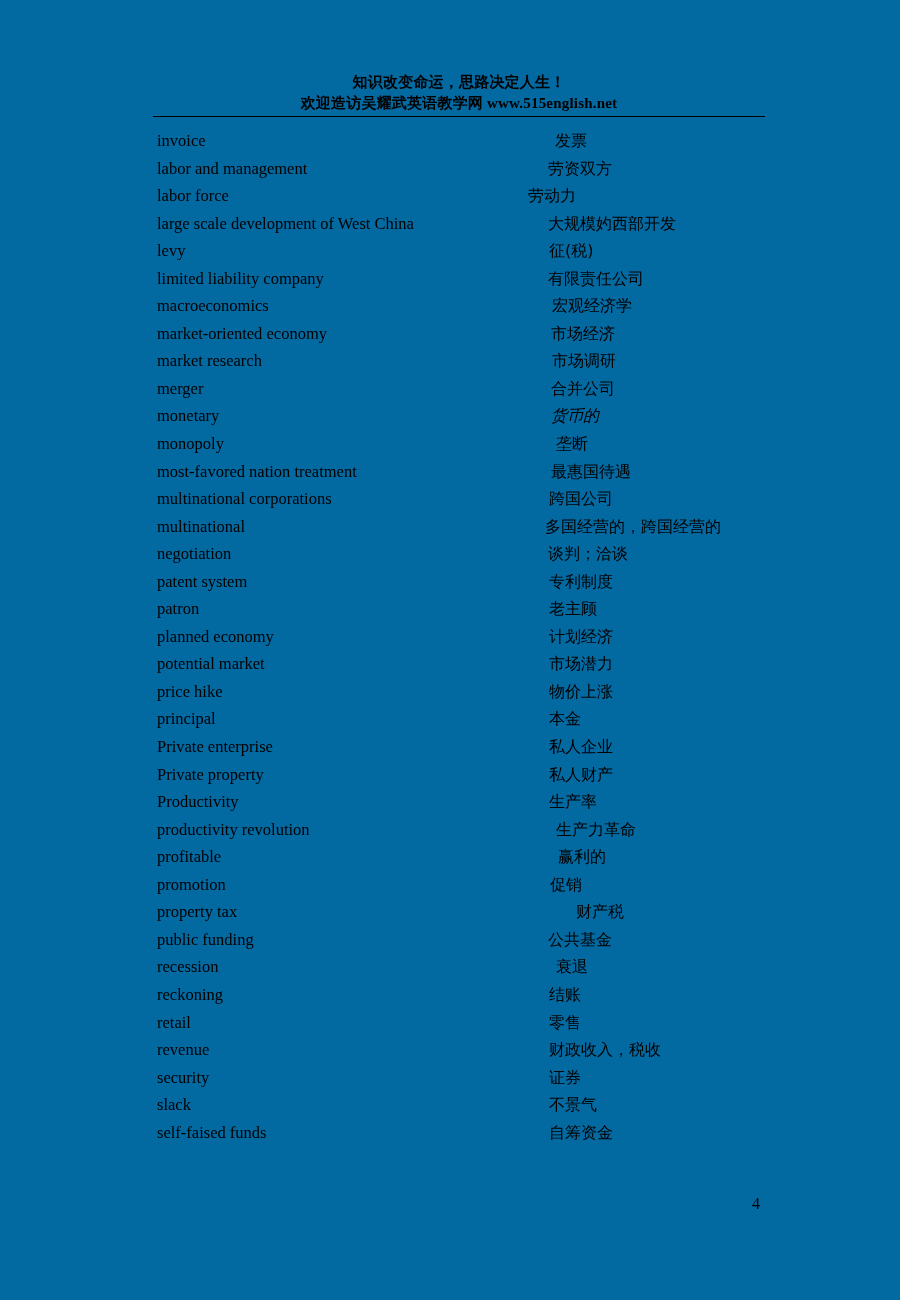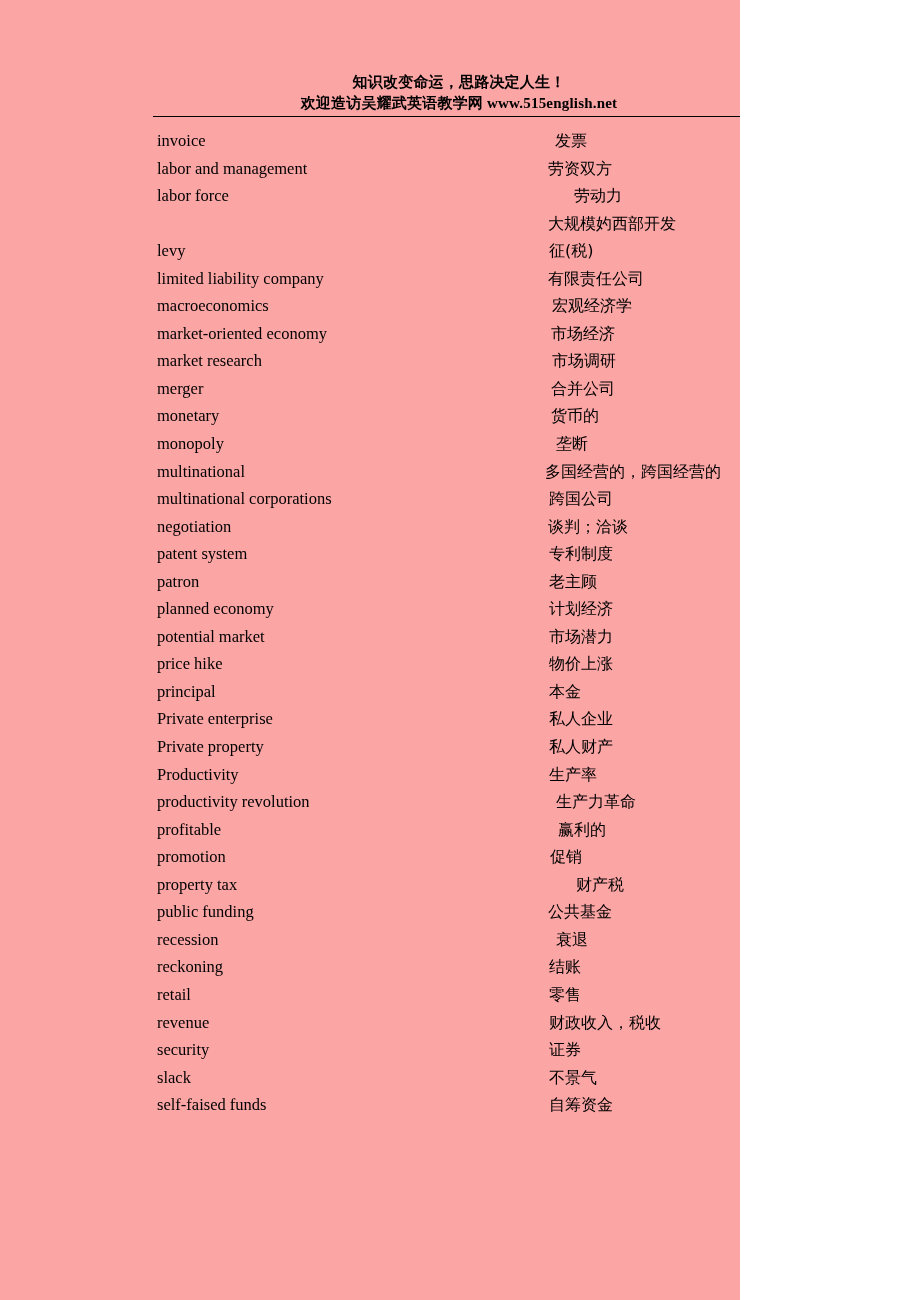--- a/index.html
+++ b/index.html
@@ -7,23 +7,23 @@
     margin: 0;
     padding: 0;
     background: #ffffff;
   }
   body {
     font-family: "Liberation Serif", "DejaVu Serif", serif;
     color: #000000;
   }
   .page {
     position: relative;
-    width: 740px;
+    width: 900px;
     height: 1300px;
-    background: #fca5a5;
+    background: #0369a1;
     overflow: hidden;
   }
 
   
   .page-header {
     position: absolute;
     left: 153px;
     top: 72px;
     width: 612px;
     text-align: center;
@@ -103,23 +103,24 @@
       <div class="vocab-row">
         <span class="term">invoice</span>
         <span class="gloss" style="left: 555px;">发票</span>
       </div>
       <div class="vocab-row">
         <span class="term">labor and management</span>
         <span class="gloss" style="left: 548px;">劳资双方</span>
       </div>
       <div class="vocab-row">
         <span class="term">labor force</span>
-        <span class="gloss" style="left: 574px;">劳动力</span>
-      </div>
-      <div class="vocab-row">
+        <span class="gloss" style="left: 528px;">劳动力</span>
+      </div>
+      <div class="vocab-row">
+        <span class="term">large scale development of West China</span>
         <span class="gloss" style="left: 548px;">大规模妁西部开发</span>
       </div>
       <div class="vocab-row">
         <span class="term">levy</span>
         <span class="gloss" style="left: 549px;">征(税)</span>
       </div>
       <div class="vocab-row">
         <span class="term">limited liability company</span>
         <span class="gloss" style="left: 548px;">有限责任公司</span>
       </div>
@@ -134,35 +135,39 @@
       <div class="vocab-row">
         <span class="term">market research</span>
         <span class="gloss" style="left: 552px;">市场调研</span>
       </div>
       <div class="vocab-row">
         <span class="term">merger</span>
         <span class="gloss" style="left: 551px;">合并公司</span>
       </div>
       <div class="vocab-row">
         <span class="term">monetary</span>
-        <span class="gloss" style="left: 551px;">货币的</span>
+        <span class="gloss" style="left: 551px; font-style: italic;">货币的</span>
       </div>
       <div class="vocab-row">
         <span class="term">monopoly</span>
         <span class="gloss" style="left: 556px;">垄断</span>
       </div>
       <div class="vocab-row">
+        <span class="term">most-favored nation treatment</span>
+        <span class="gloss" style="left: 551px;">最惠国待遇</span>
+      </div>
+      <div class="vocab-row">
+        <span class="term">multinational corporations</span>
+        <span class="gloss" style="left: 549px;">跨国公司</span>
+      </div>
+      <div class="vocab-row">
         <span class="term">multinational</span>
         <span class="gloss" style="left: 545px;">多国经营的，跨国经营的</span>
       </div>
       <div class="vocab-row">
-        <span class="term">multinational corporations</span>
-        <span class="gloss" style="left: 549px;">跨国公司</span>
-      </div>
-      <div class="vocab-row">
         <span class="term">negotiation</span>
         <span class="gloss" style="left: 548px;">谈判；洽谈</span>
       </div>
       <div class="vocab-row">
         <span class="term">patent system</span>
         <span class="gloss" style="left: 549px;">专利制度</span>
       </div>
       <div class="vocab-row">
         <span class="term">patron</span>
         <span class="gloss" style="left: 549px;">老主顾</span>

